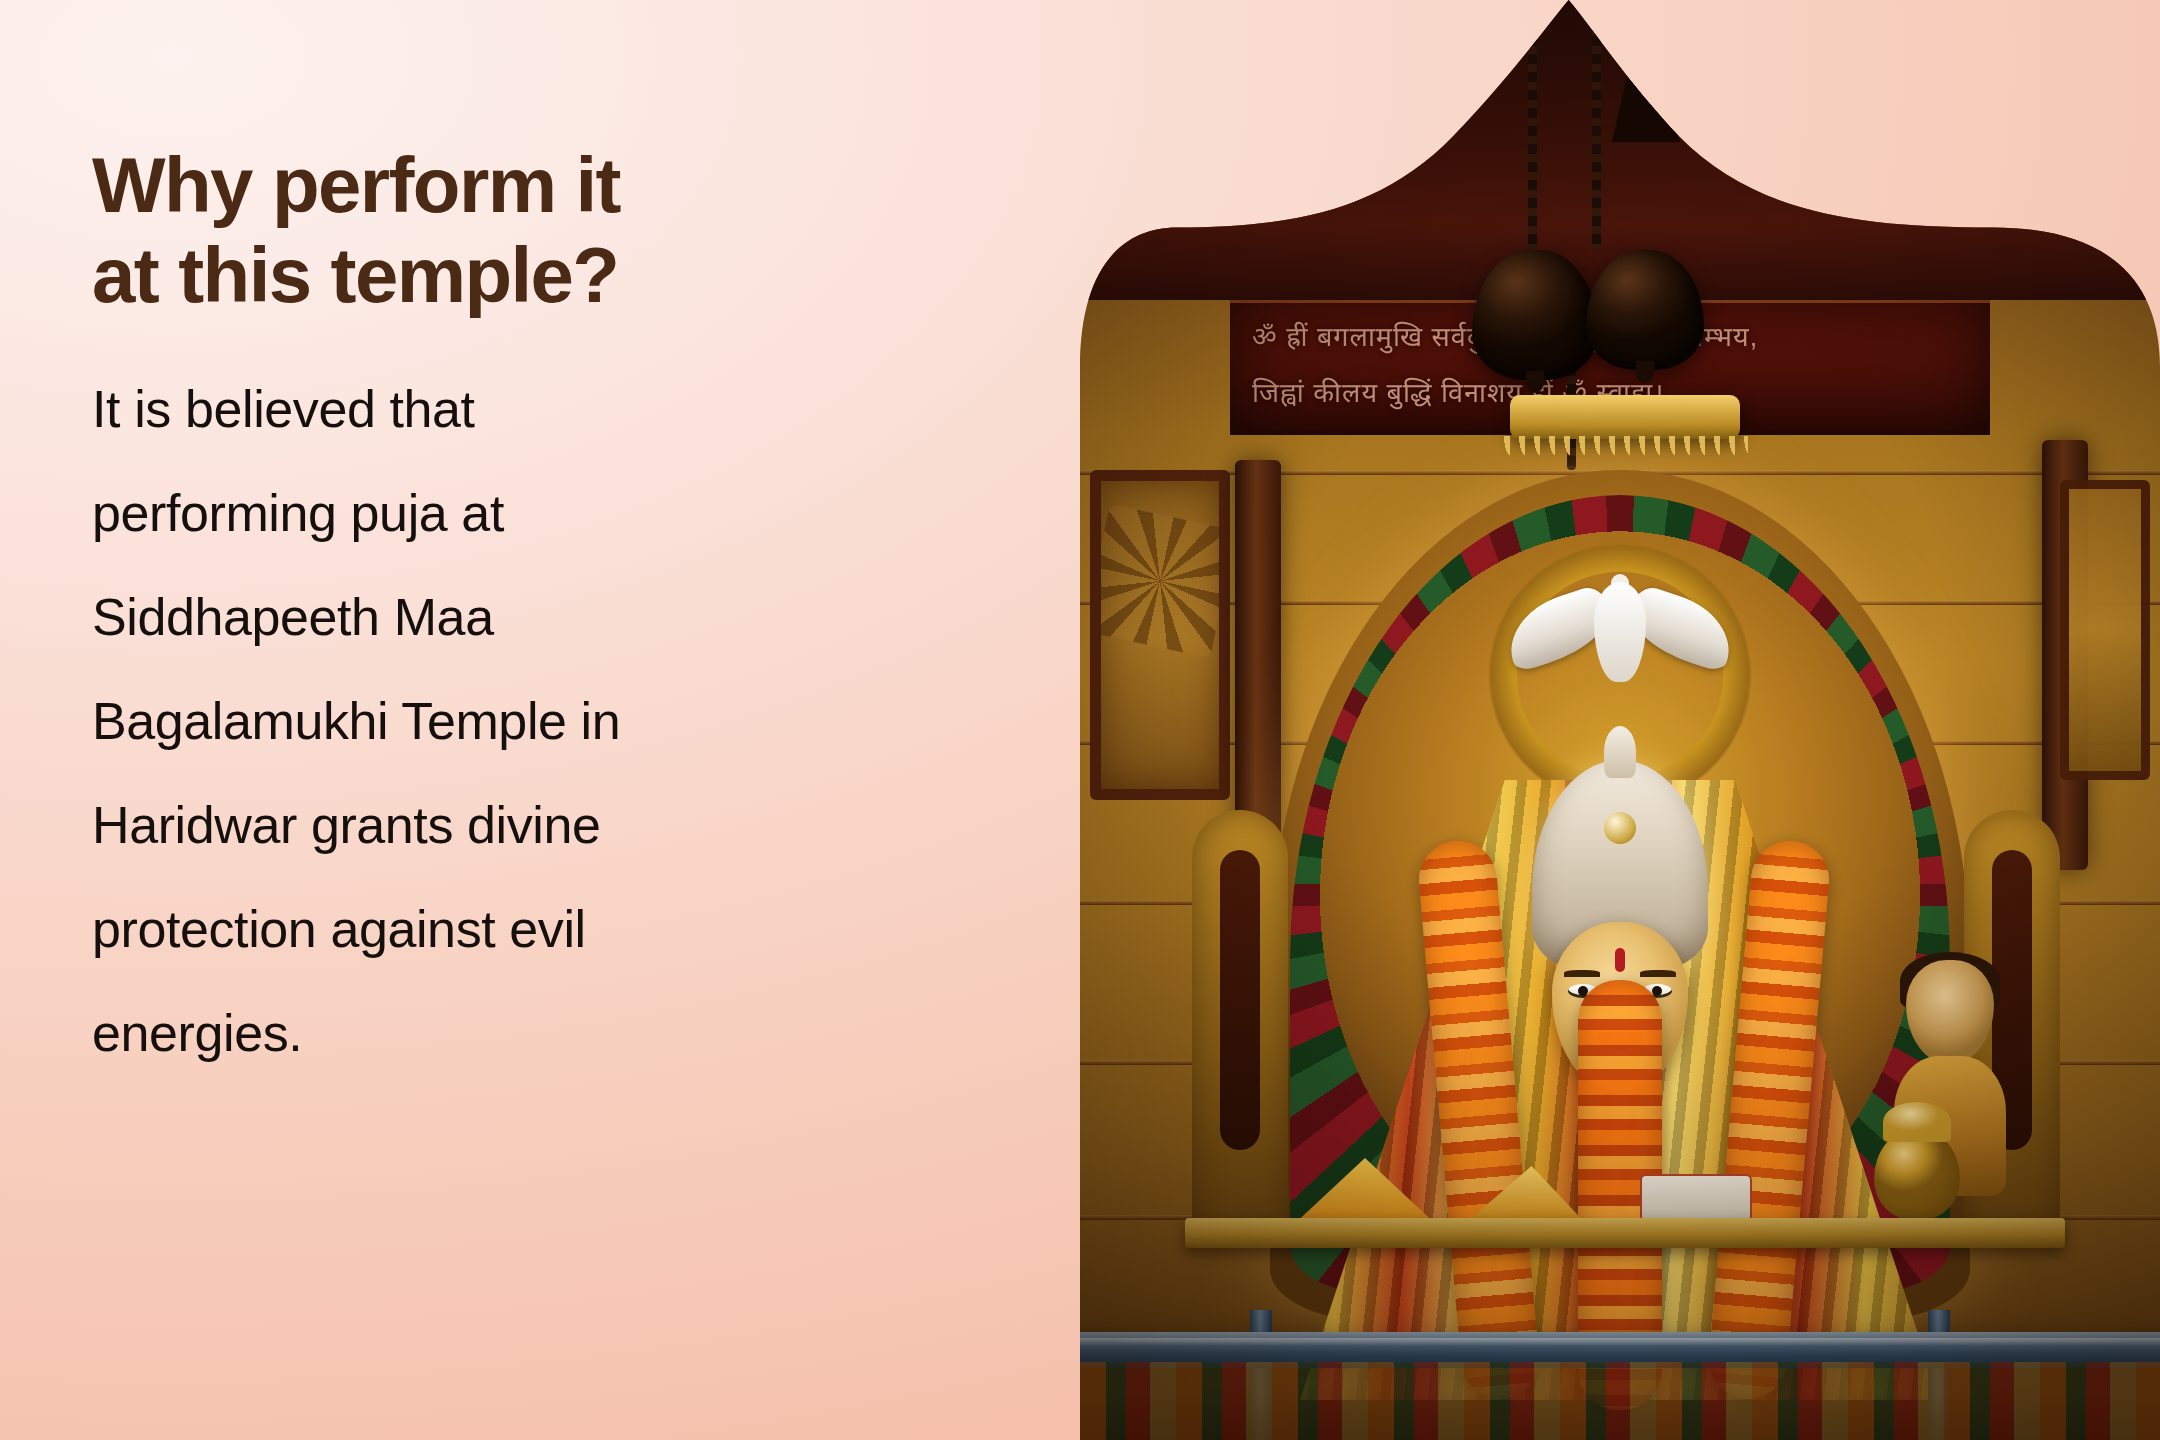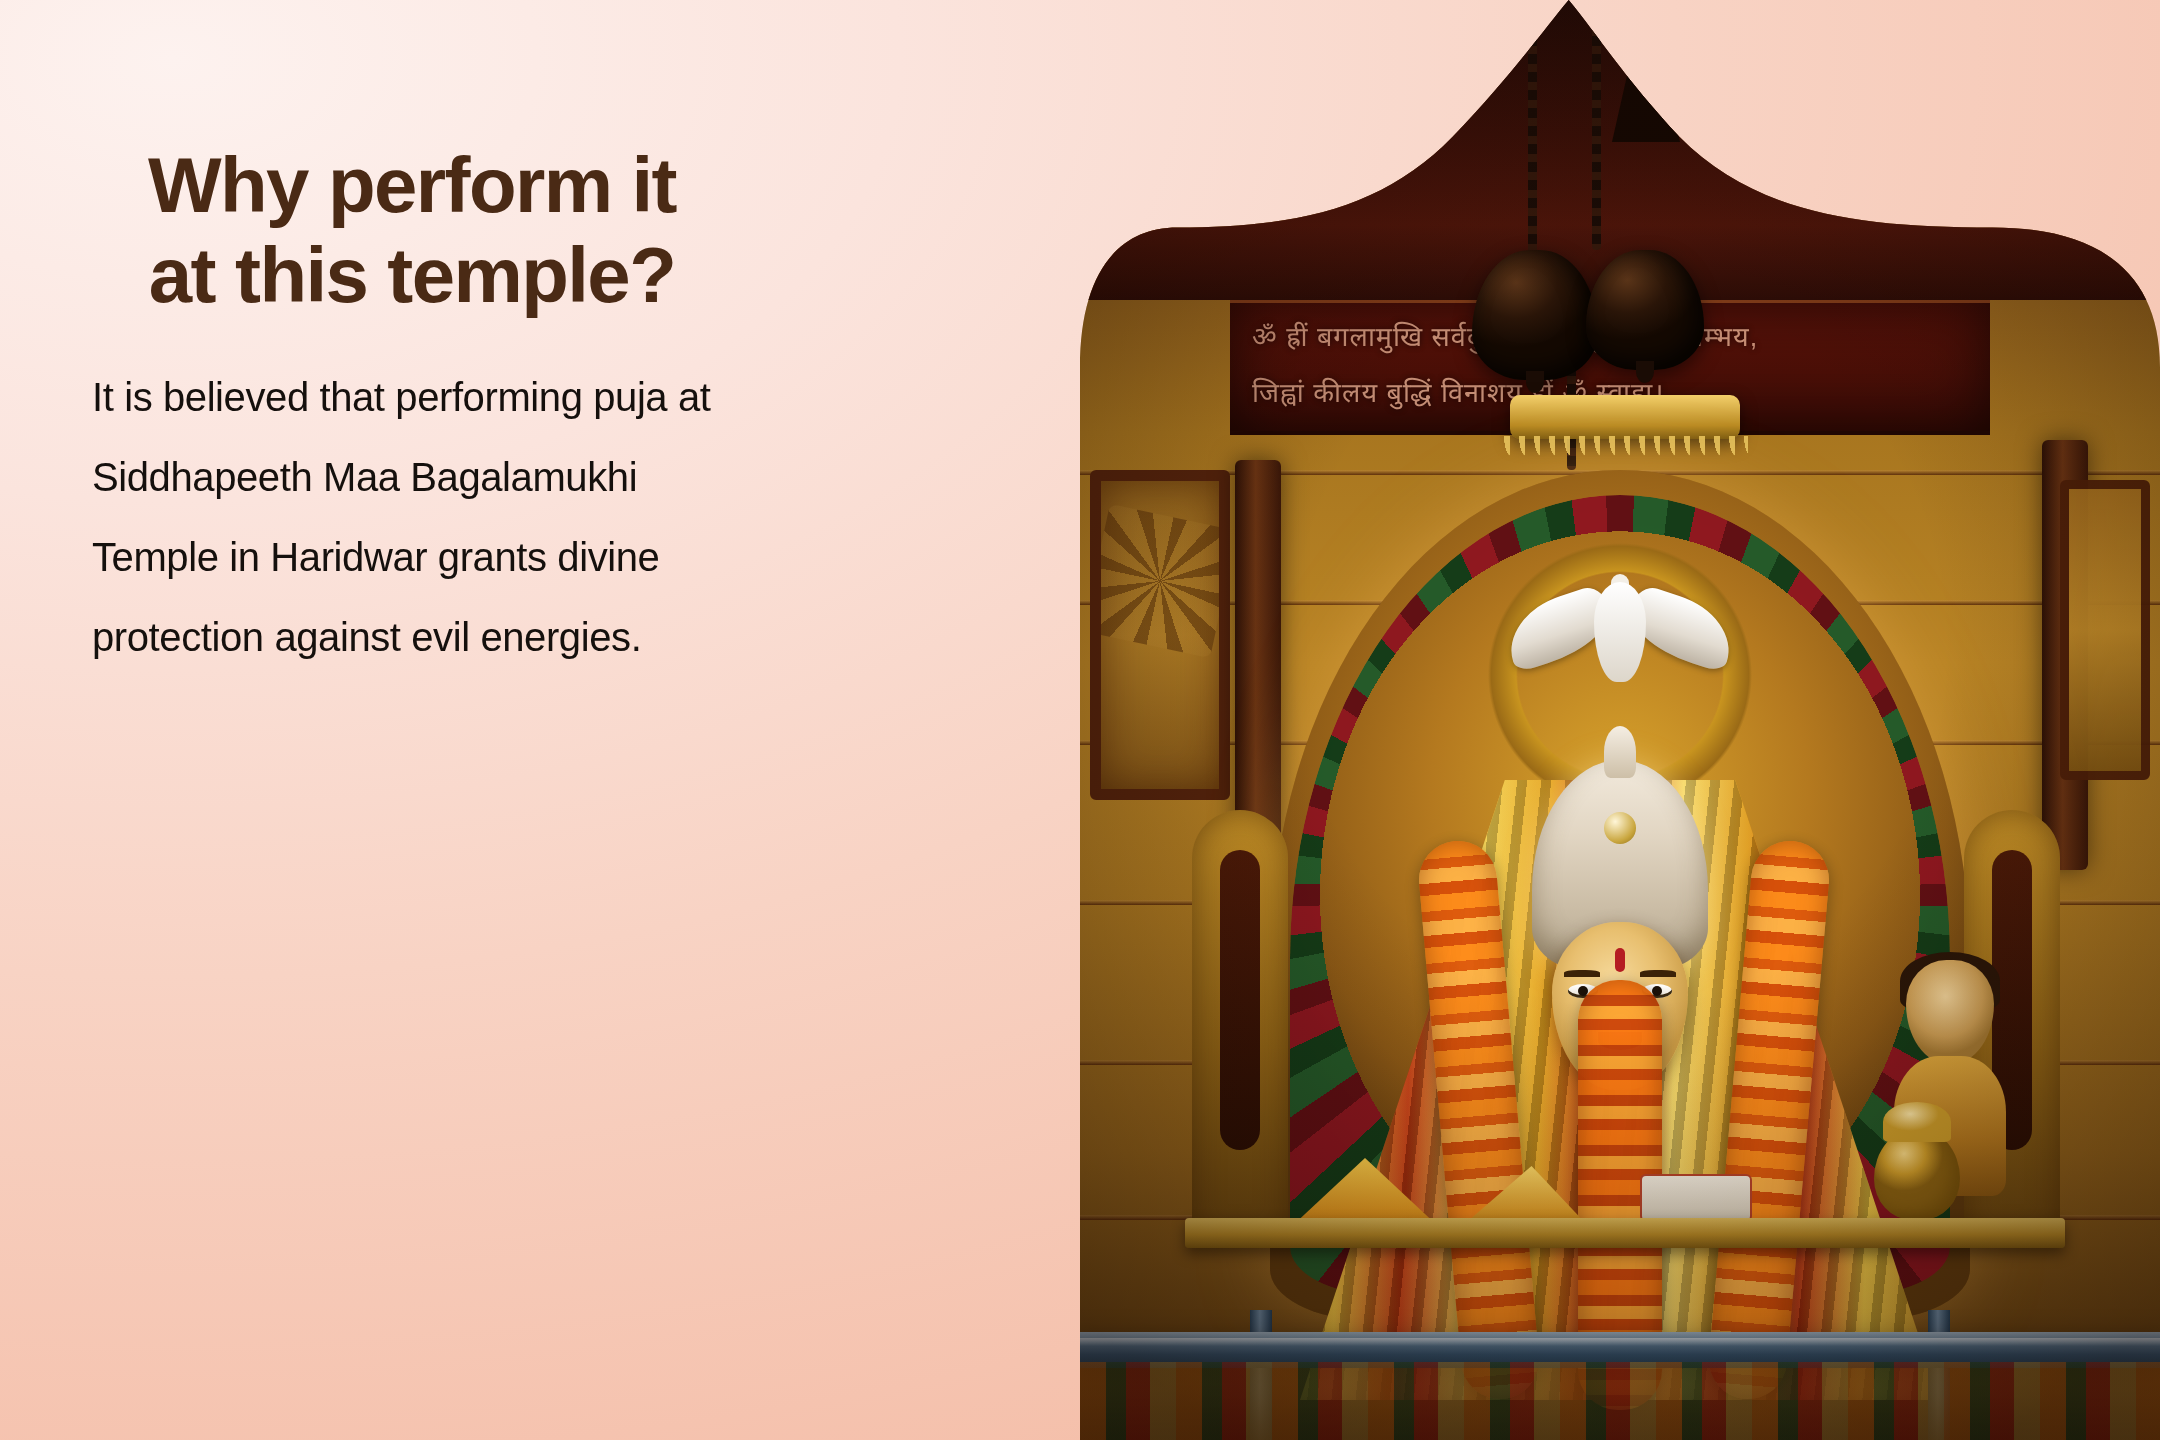--- a/index.html
+++ b/index.html
@@ -22,25 +22,24 @@
     left: 92px; top: 140px;
     width: 640px;
   }
   .headline {
     font-size: 78px;
     line-height: 1.16;
     font-weight: 700;
     letter-spacing: -1.6px;
     color: #4a2a15;
     white-space: pre-line;
-    text-align: center;
   }
   .body-copy {
     margin-top: 36px;
-    font-size: 40px;
+    font-size: 52px;
     line-height: 2.0;
     font-weight: 400;
     letter-spacing: -0.4px;
     color: #15100d;
     max-width: 625px;
   }
 
   
   .photo-panel {
     position: absolute;

